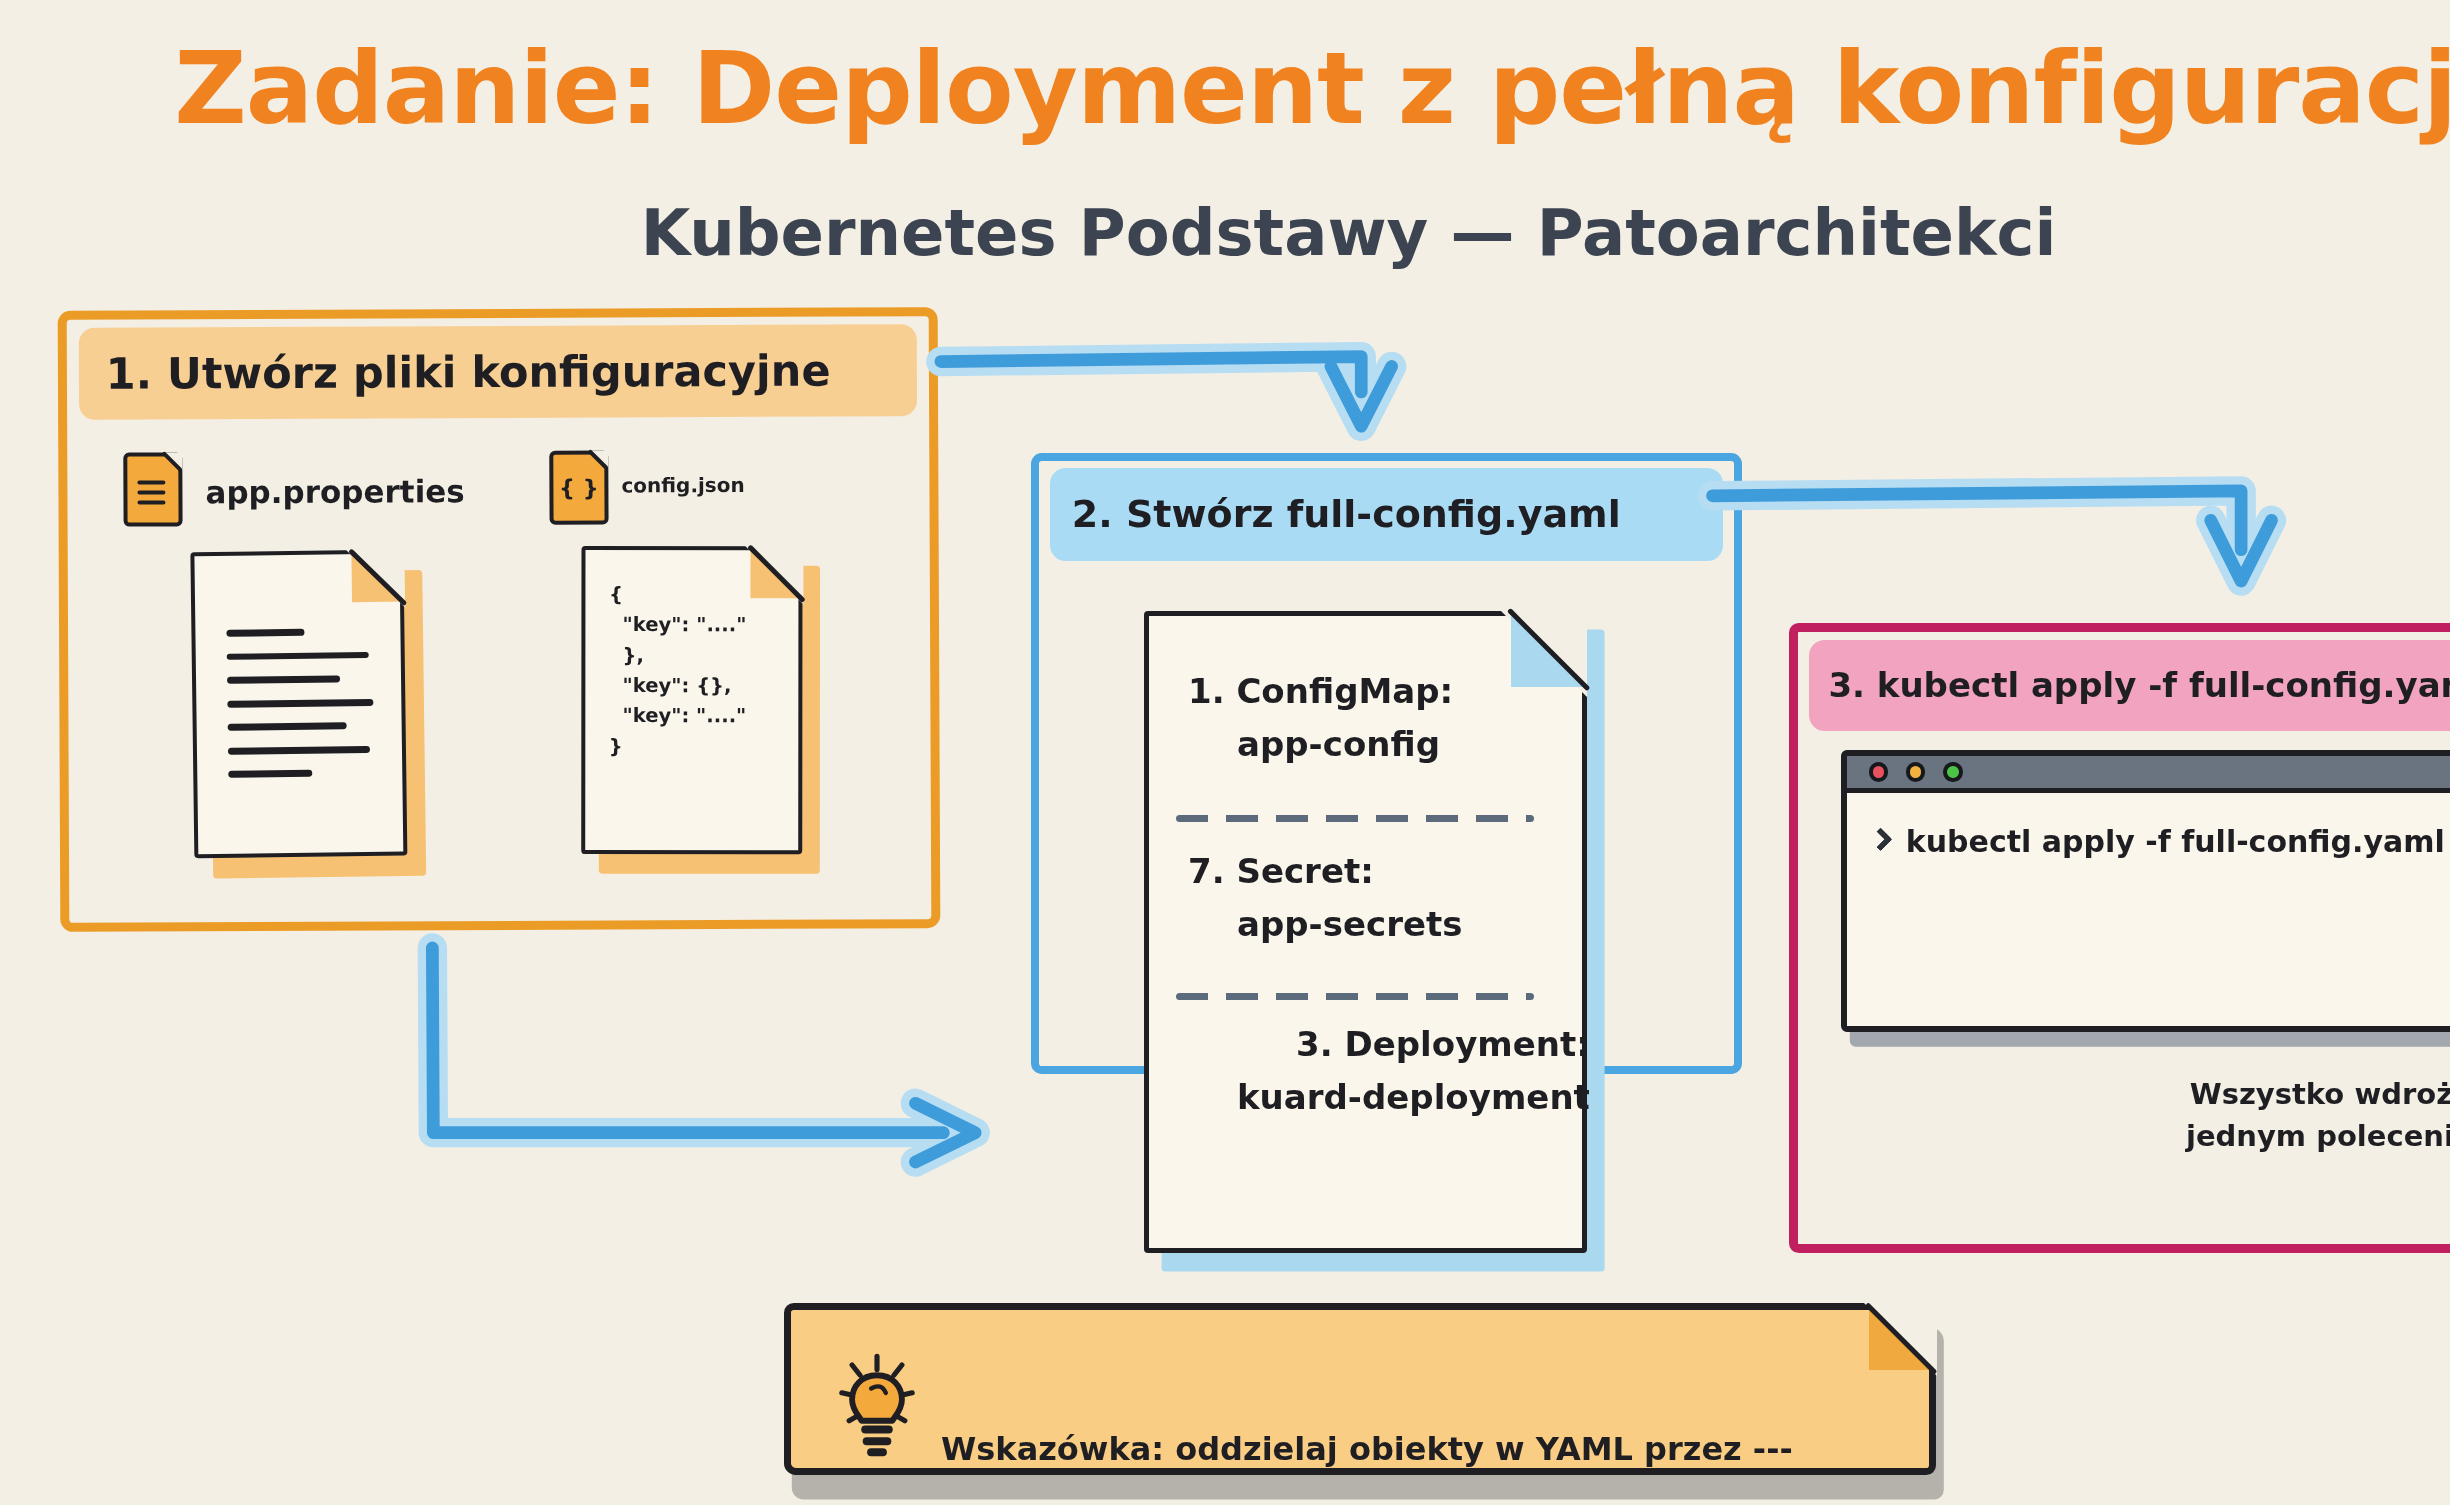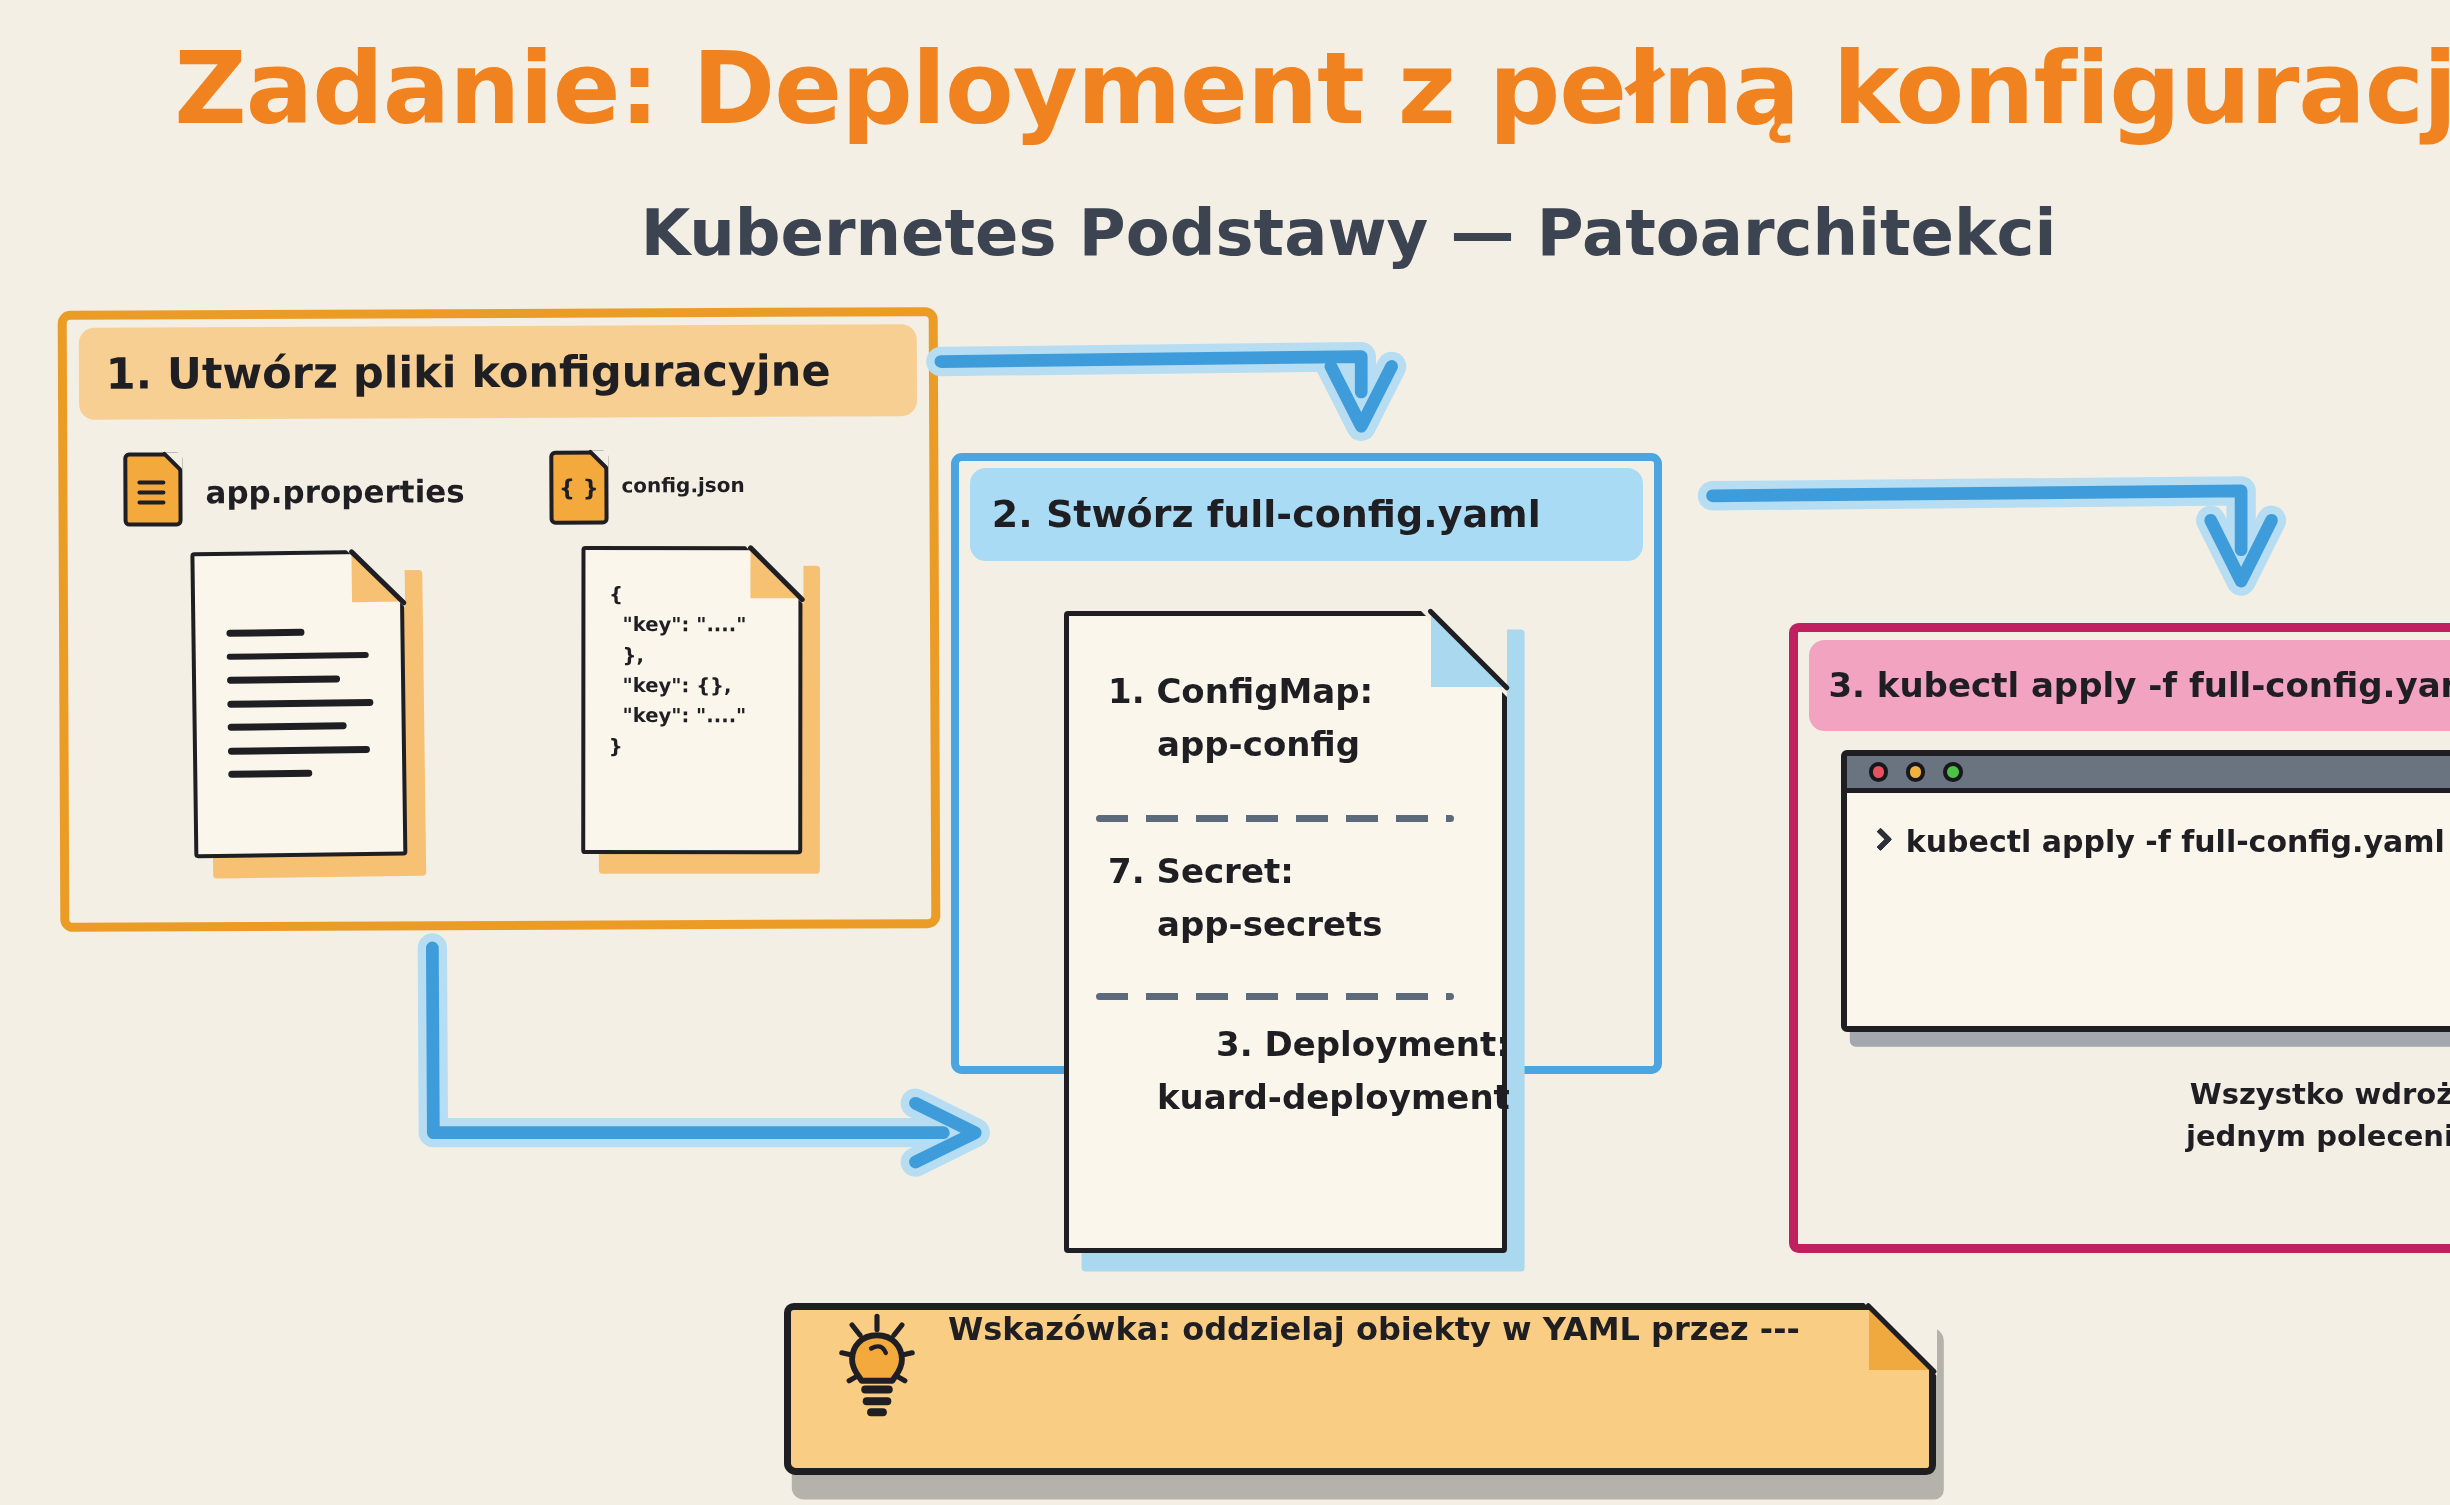--- a/index.html
+++ b/index.html
@@ -71,21 +71,21 @@
   .doc-lines { position:absolute; left:31px; top:74px; display:flex;
                flex-direction:column; gap:16.7px; }
   .doc-lines span { display:block; height:6.9px; background:var(--ink); border-radius:3.9px; }
 
   #paper-json { left:513px; top:229px; width:221px; height:308px;
                 box-shadow:17.6px 19.6px 0 var(--orange-shadow); transform:rotate(0.3deg); }
   .json-pre { padding:30px 0 0 23.5px; font-size:19.6px; line-height:1.55;
               white-space:pre; font-family:inherit; font-weight:bold; }
 
   
-  #step2 { left:951px; top:453px; width:711px; height:621px;
+  #step2 { left:1031px; top:453px; width:711px; height:621px;
            border:8.8px solid var(--blue-border); border-radius:10.8px; }
   #step2 .band { left:10.8px; right:10.8px; top:6.9px; height:93px;
                  background:var(--blue-band); font-size:38px; padding-left:22px; }
 
   #paper-yaml { left:105px; top:114px; width:443px; height:642px; border-width:5.4px;
                 box-shadow:17.6px 18.6px 0 var(--blue-shadow);margin-top:36px; }
   #paper-yaml .fold-cut { border-top-width:86px; border-left-width:86px; }
   #paper-yaml .fold-flap { border-bottom:74px solid var(--blue-shadow);
                            border-right:74px solid transparent; }
   #paper-yaml .fold-crease { top:31px; right:-22.5px; width:113px; height:5.4px; }
@@ -140,21 +140,21 @@
   .arrow-halo { fill:none; stroke:var(--arrow-halo); stroke-width:60;
                 stroke-linecap:round; stroke-linejoin:round; }
   .arrow-line { fill:none; stroke:var(--arrow-blue); stroke-width:26;
                 stroke-linecap:round; stroke-linejoin:round; }
 
   
   .note { position:absolute; left:784px; top:1303px; width:1152px; height:172px;
           background:var(--note-bg); border:7.8px solid var(--ink);
           border-radius:9.8px 13.7px 9.8px 11.8px;
           box-shadow:7.8px 24.5px 0 var(--note-shadow);
-          display:flex; align-items:flex-start; gap:27px; padding-left:42px; z-index:4; }
+          display:flex; align-items:flex-end; gap:20px; padding-left:42px; z-index:4; }
   .note-fold-cut { position:absolute; top:-7.8px; right:-7.8px; width:0; height:0;
           border-top:74px solid var(--bg); border-left:74px solid transparent; }
   .note-fold-flap { position:absolute; top:-4.9px; right:-4.9px; width:0; height:0;
           border-bottom:65px solid var(--note-fold);
           border-right:65px solid transparent; }
   .note-fold-crease { position:absolute; top:25.5px; right:-20.6px; width:98px; height:5.4px;
           background:var(--ink); transform:rotate(45deg); border-radius:2.9px; }
   .tip-text { font-size:32px; white-space:nowrap; }
   .bulb-svg { flex:none; }
 </style>

